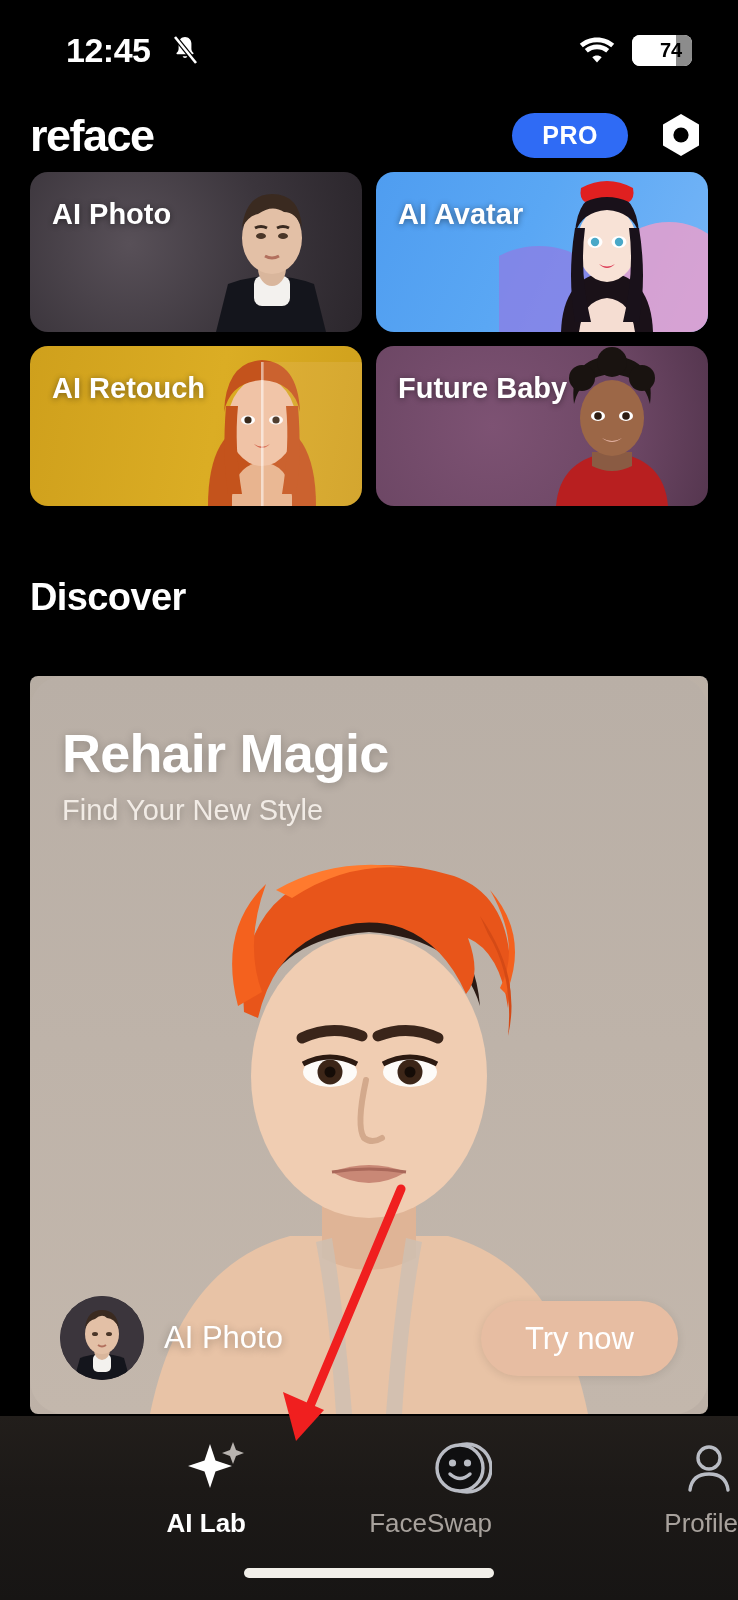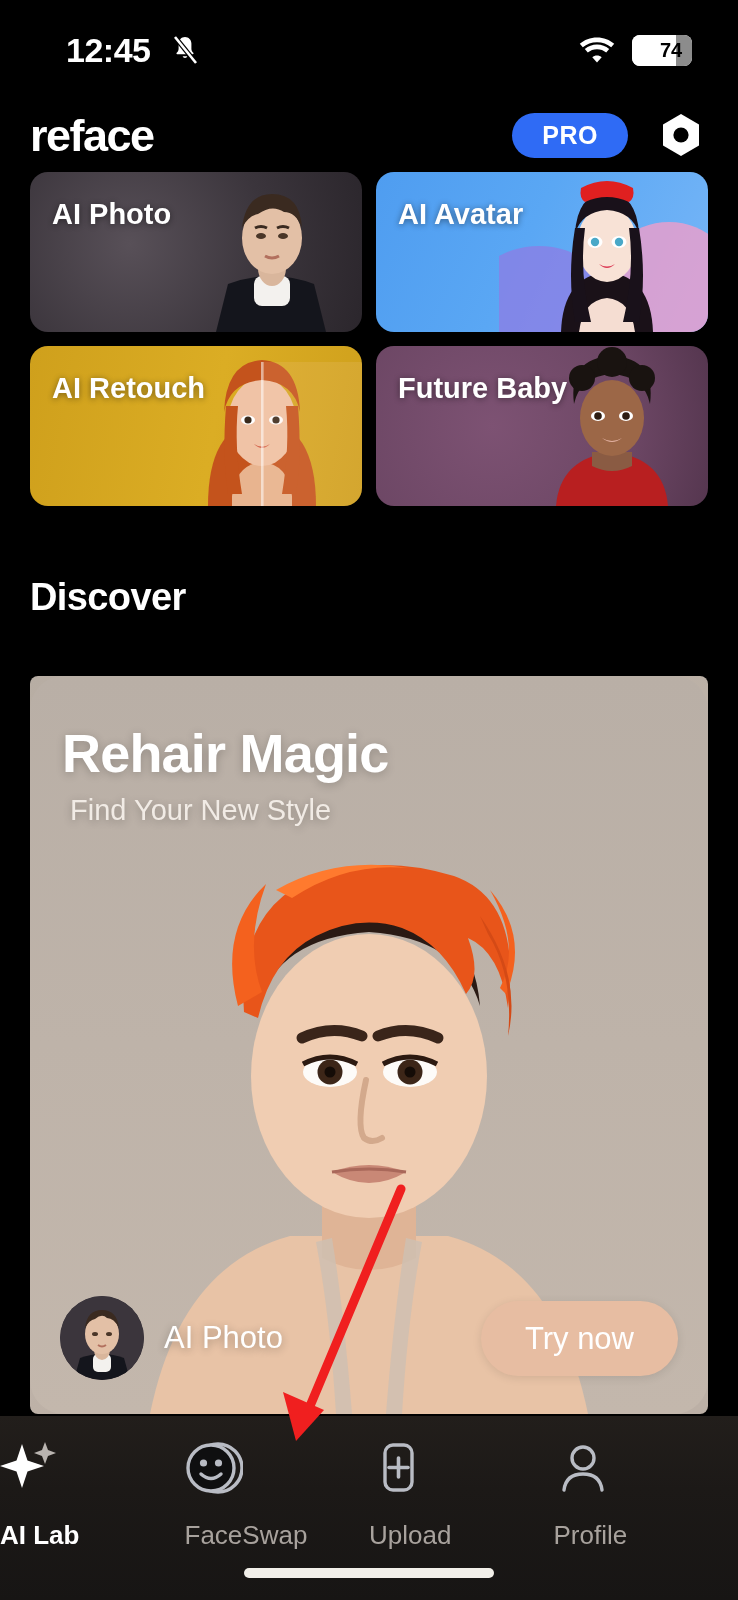--- a/index.html
+++ b/index.html
@@ -102,21 +102,21 @@
     background:linear-gradient(170deg,#b7ada3 0%, #c2b6ab 35%, #bcb0a6 100%);
     margin-top:48px;
   }
   .featured .hero { position:absolute; inset:0; }
   .featured .f-title {
     position:absolute; left:32px; top:46px; z-index:6;
     color:#fff; font-size:54px; font-weight:700; letter-spacing:-0.8px;
     text-shadow:0 2px 10px rgba(0,0,0,.22);
   }
   .featured .f-sub {
-    position:absolute; left:40px; top:118px; z-index:6;
+    position:absolute; left:32px; top:118px; z-index:6;
     color:#f1ebe5; font-size:29px; font-weight:400;
     text-shadow:0 2px 8px rgba(0,0,0,.25);
   }
   .f-footer {
     position:absolute; left:0; right:0; bottom:34px; z-index:7;
     display:flex; align-items:center; padding:0 30px;
   }
   .f-avatar {
     width:84px; height:84px; border-radius:50%; overflow:hidden;
     flex:0 0 auto; position:relative;
@@ -134,21 +134,21 @@
     box-shadow:0 2px 10px rgba(0,0,0,.10);
   }
 
   
   .bottomnav {
     position:absolute; left:0; right:0; bottom:0; height:184px;
     background:linear-gradient(180deg,#221e1b 0%, #1c1917 40%, #171514 100%);
     display:flex; align-items:flex-start; padding-top:24px;
   }
   .nav-item {
-    flex:1; display:flex; flex-direction:column; align-items:flex-start; gap:24px;
+    flex:1; display:flex; flex-direction:column; align-items:flex-end; gap:12px;
   }
   .nav-ico { height:56px; display:flex; align-items:center; justify-content:center; }
   .nav-label { font-size:26px; color:#a8a29d; font-weight:400; }
   .nav-item.active .nav-label { color:#fff; font-weight:700; }
   .home-indicator {
     position:absolute; bottom:22px; left:50%; transform:translateX(-50%);
     width:250px; height:10px; border-radius:6px; background:#f2efe9;
   }
 
   
@@ -407,30 +407,20 @@
           <path d="M33 4 a24 24 0 0 1 0 48 a24 24 0 0 1 0 -48" fill="none" stroke="#b9bcc4" stroke-width="3.4"></path>
           <circle cx="26" cy="28" r="23" fill="#0f0f10" stroke="#b9bcc4" stroke-width="3.4"></circle>
           <circle cx="18.5" cy="23" r="3.6" fill="#b9bcc4"></circle>
           <circle cx="33.5" cy="23" r="3.6" fill="#b9bcc4"></circle>
           <path d="M16 34 Q26 43 36 34" stroke="#b9bcc4" stroke-width="3.4" fill="none" stroke-linecap="round"></path>
         </svg>
       </span>
       <span class="nav-label">FaceSwap</span>
     </div>
 
-    <div class="nav-item">
-      <span class="nav-ico">
-        <svg width="58" height="56" viewBox="0 0 58 56">
-          <rect x="16" y="5" width="27" height="45" rx="8" fill="none" stroke="#b9bcc4" stroke-width="3.4"></rect>
-          <line x1="29.5" y1="18" x2="29.5" y2="37" stroke="#b9bcc4" stroke-width="3.6" stroke-linecap="round"></line>
-          <line x1="20" y1="27.5" x2="39" y2="27.5" stroke="#b9bcc4" stroke-width="3.6" stroke-linecap="round"></line>
-        </svg>
-      </span>
-      <span class="nav-label">Upload</span>
-    </div>
 
     <div class="nav-item">
       <span class="nav-ico">
         <svg width="58" height="56" viewBox="0 0 58 56">
           <circle cx="29" cy="18" r="11" fill="none" stroke="#b9bcc4" stroke-width="3.4"></circle>
           <path d="M10 50 Q12 34 29 34 Q46 34 48 50" fill="none" stroke="#b9bcc4" stroke-width="3.4" stroke-linecap="round"></path>
         </svg>
       </span>
       <span class="nav-label">Profile</span>
     </div>

